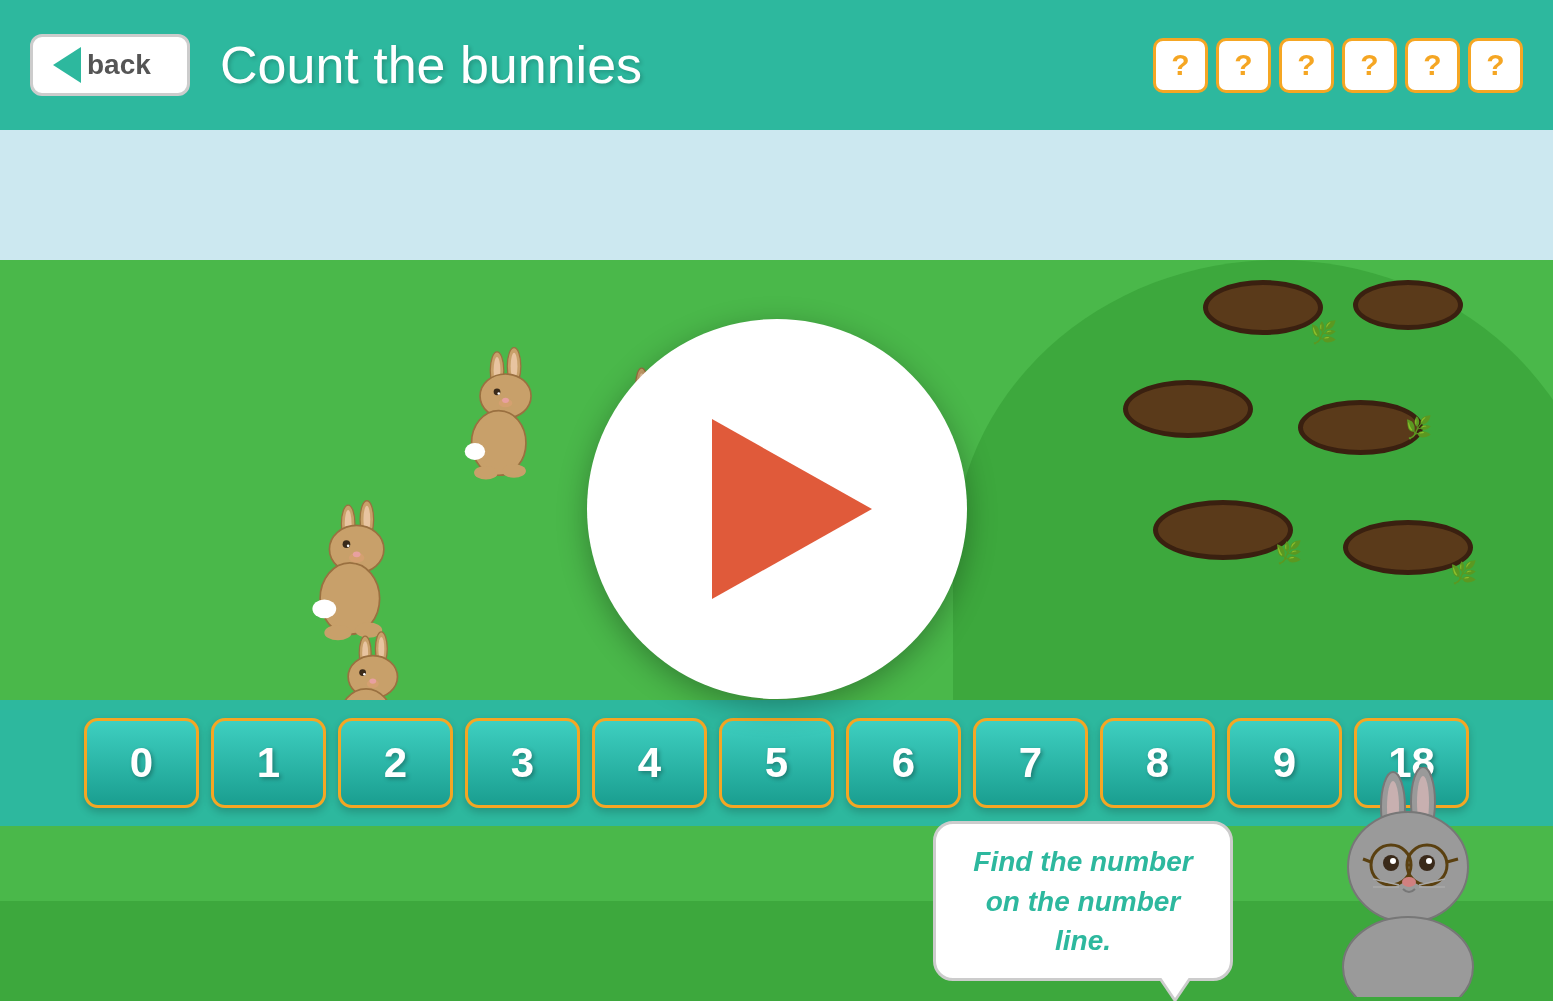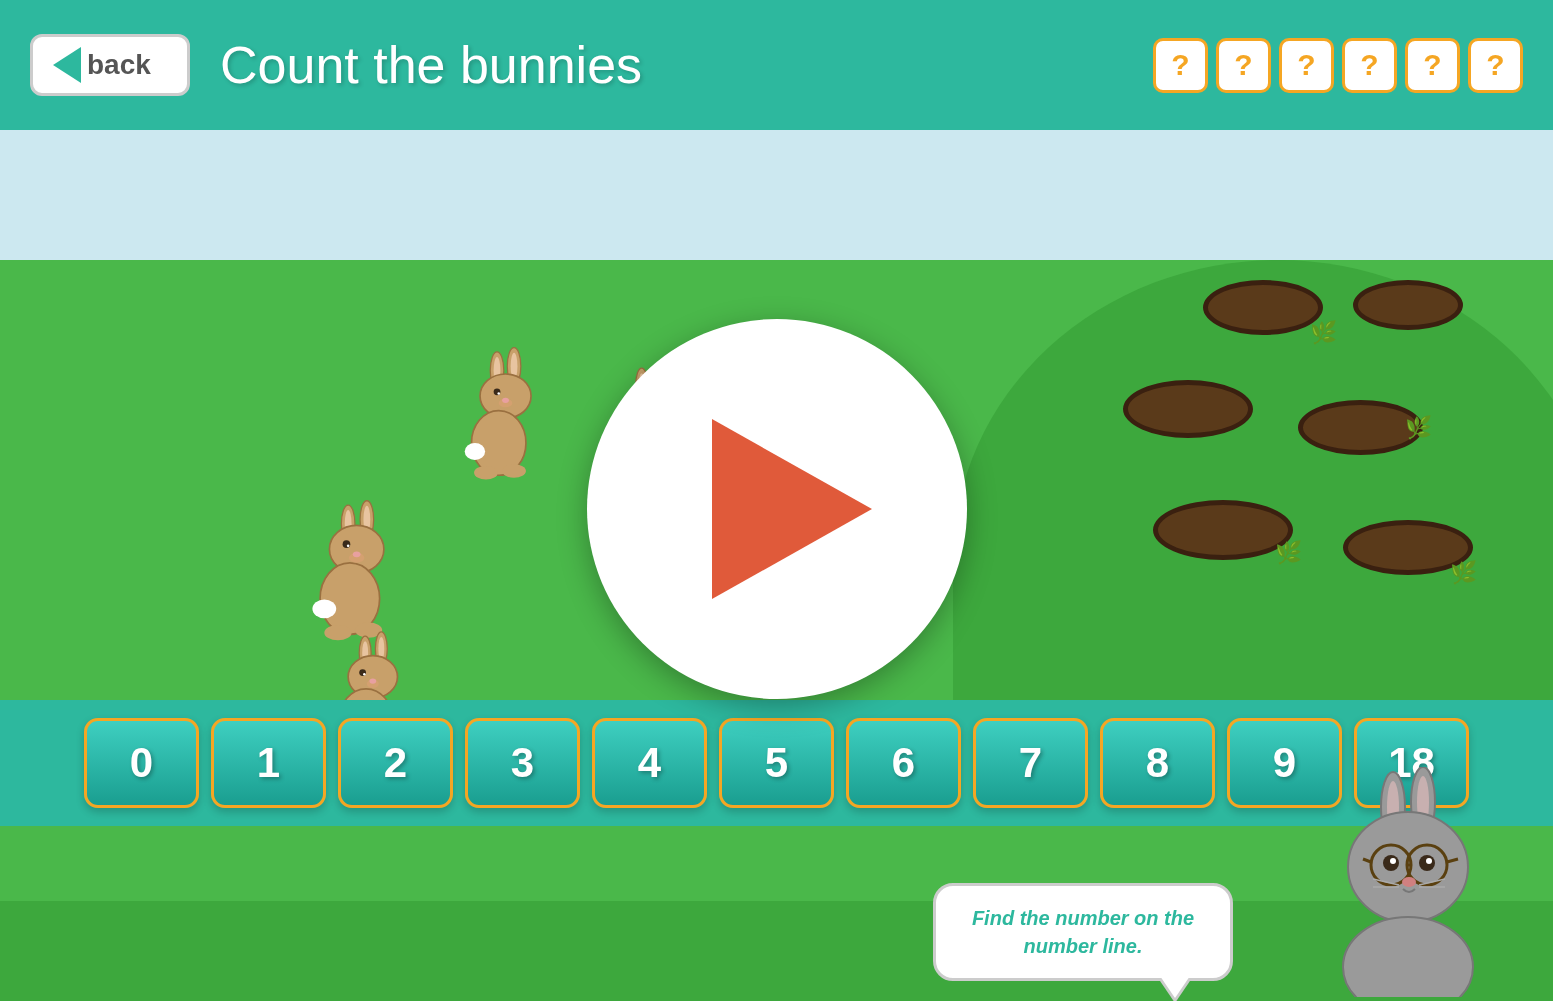--- a/index.html
+++ b/index.html
@@ -168,21 +168,21 @@
       position: absolute;
       bottom: -25px;
       right: 38px;
       width: 0;
       height: 0;
       border-left: 17px solid transparent;
       border-right: 17px solid transparent;
       border-top: 25px solid #ccc;
     }
     .speech-text {
-      font-size: 20px;
+      font-size: 28px;
       font-weight: bold;
       font-style: italic;
       color: #2db89e;
       text-align: center;
       line-height: 1.4;
     }
 
     
     .play-overlay {
       position: absolute;

